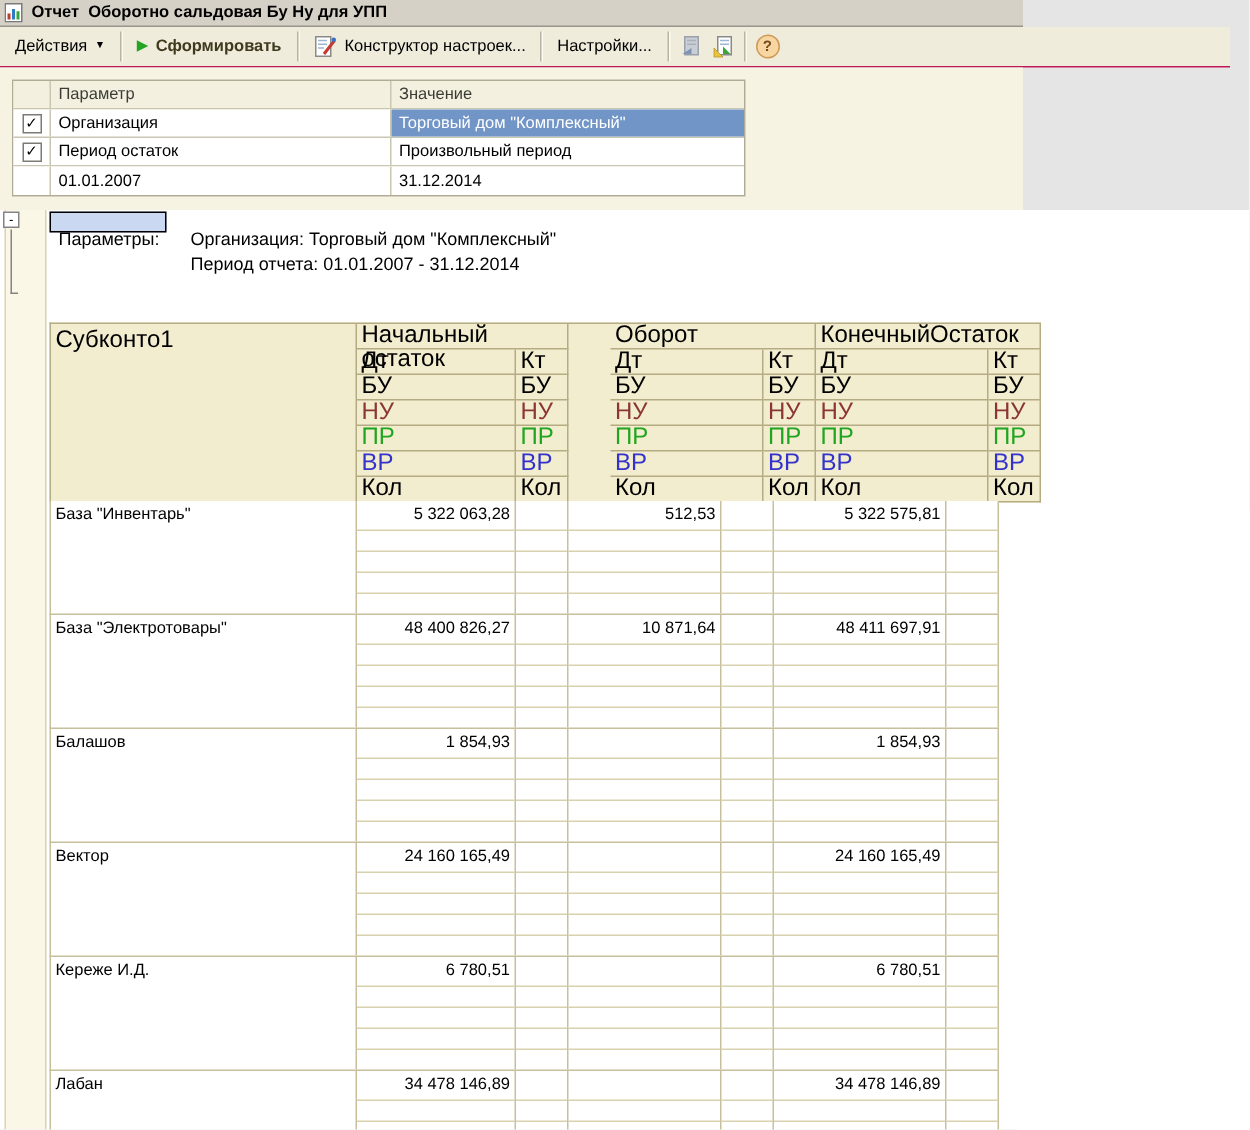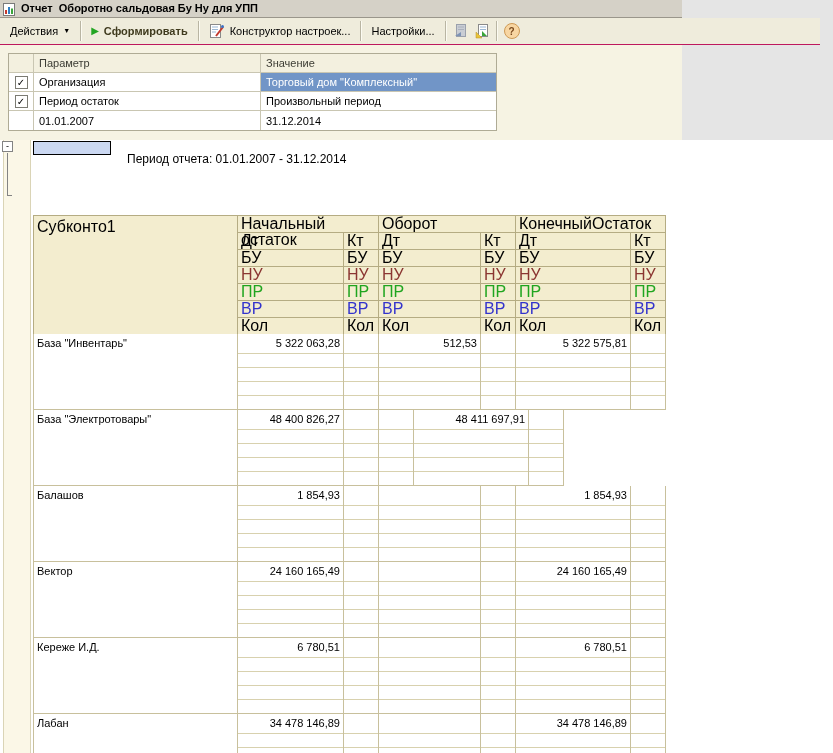--- a/index.html
+++ b/index.html
@@ -60,21 +60,21 @@
          border-top:1px solid #B5AC83;border-left:1px solid #B5AC83;font-size:16px;}
   .th-corner{width:204px;height:119px;border-right:1px solid #B5AC83;border-bottom:1px solid #B5AC83;
              padding:2px 0 0 3px;}
   .th-group{display:flex;flex-direction:column;}
   .th-gl{height:17px;line-height:16px;padding-left:3px;border-right:1px solid #B5AC83;
          border-bottom:1px solid #B5AC83;}
   .th-cols{display:flex;}
   .th-col{display:flex;flex-direction:column;}
   .th-cell{height:17px;line-height:16px;padding-left:3px;border-right:1px solid #B5AC83;
            border-bottom:1px solid #B5AC83;width:100%;}
-  .w-g1{width:141px;} .w-g2{width:137px;} .w-g3{width:150px;}
+  .w-g1{width:141px;} .w-g2{width:137px;margin-left:28px;} .w-g3{width:150px;}
   .w-d1{width:106px;} .w-d2{width:102px;} .w-d3{width:115px;}
   .w-k{width:35px;}
   .nu{color:#8B3632;} .pr{color:#1FA51F;} .vr{color:#3333CC;}
 
   
   .tg{position:absolute;left:33px;height:76px;display:flex;font-size:11px;
       border-left:1px solid #C8C09C;border-bottom:1px solid #C8C09C;background:#fff;}
   .tg-name{width:204px;border-right:1px solid #C8C09C;padding:3px 2px 0 3px;overflow:hidden;}
   .tg-col{border-right:1px solid #C8C09C;
       background-image:linear-gradient(#D8D1AE,#D8D1AE),linear-gradient(#D8D1AE,#D8D1AE),
@@ -183,20 +183,24 @@
   </div>
 
   <div class="report">
     <div class="gutter"></div>
     <div class="group-toggle">-</div>
     <div class="group-line"></div>
     <div class="sel-cell"></div>
 
     <div class="rtext">
       <div class="rline">
+        <span class="rlabel">Параметры:</span>
+        <span>Организация: Торговый дом "Комплексный"</span>
+      </div>
+      <div class="rline">
         <span class="rlabel"></span>
         <span>Период отчета: 01.01.2007 - 31.12.2014</span>
       </div>
     </div>
 
     <div class="thead">
       <div class="th-corner">Субконто1</div>
 
       <div class="th-group w-g1">
         <div class="th-gl">Начальный остаток</div>
@@ -280,20 +284,23 @@
         </div>
       <div class="tg-col w-k"></div>
     </div>
 
     <div class="tg t2">
       <div class="tg-name">База "Электротовары"</div>
       <div class="tg-col w-d1">
           <div class="val">48 400 826,27</div>
         </div>
       <div class="tg-col w-k"></div>
+      <div class="tg-col w-d2">
+          <div class="val">10 871,64</div>
+        </div>
       <div class="tg-col w-k"></div>
       <div class="tg-col w-d3">
           <div class="val">48 411 697,91</div>
         </div>
       <div class="tg-col w-k"></div>
     </div>
 
     <div class="tg t3">
       <div class="tg-name">Балашов</div>
       <div class="tg-col w-d1">

